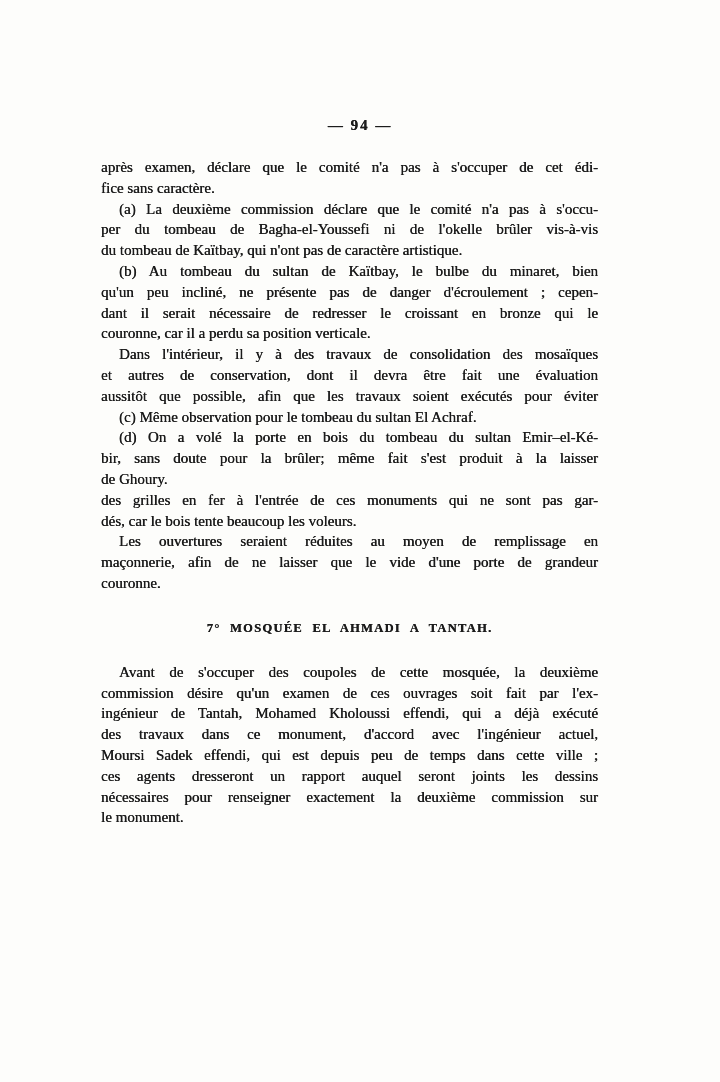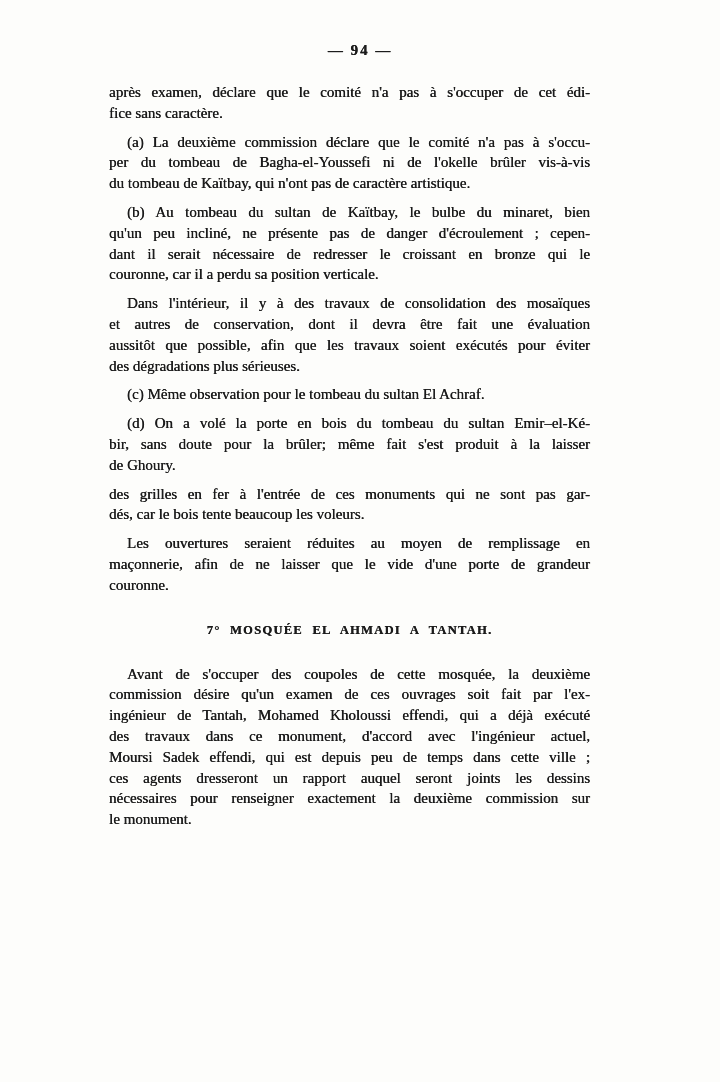--- a/index.html
+++ b/index.html
@@ -10,36 +10,36 @@
   .page {
     position: relative;
     width: 720px;
     height: 1082px;
     background: var(--paper, #fdfdfb);
     color: var(--ink, #1b1b1b);
     font-family: "Liberation Serif", "DejaVu Serif", serif;
     overflow: hidden;
   }
   .pagenum {
-    padding-top: 41px;
+    padding-top: 116px;
     text-align: center;
     font-size: 15px;
     font-weight: bold;
     line-height: 18px;
     letter-spacing: 2px;
     text-shadow: 0.35px 0 0 currentColor;
   }
   .text-block {
     width: 497px;
     margin: 23px 0 0 101px;
     font-size: 15px;
     line-height: 20.8px;
     text-shadow: 0.35px 0 0 currentColor;
   }
-  .para { margin: 8px; }
+  .para { margin: 0; }
   .line {
     text-align: justify;
     text-align-last: justify;
   }
   .line.last { text-align-last: left; }
   .line.indent { text-indent: 18px; }
   .heading {
     text-align: center;
     font-weight: bold;
     font-size: 12.5px;
@@ -69,21 +69,20 @@
       <div class="para">
         <div class="line indent">(b) Au tombeau du sultan de Kaïtbay, le bulbe du minaret, bien</div>
         <div class="line">qu'un peu incliné, ne présente pas de danger d'écroulement ; cepen-</div>
         <div class="line">dant il serait nécessaire de redresser le croissant en bronze qui le</div>
         <div class="line last">couronne, car il a perdu sa position verticale.</div>
       </div>
       <div class="para">
         <div class="line indent">Dans l'intérieur, il y à des travaux de consolidation des mosaïques</div>
         <div class="line">et autres de conservation, dont il devra être fait une évaluation</div>
         <div class="line">aussitôt que possible, afin que les travaux soient exécutés pour éviter</div>
-        <div class="line last">des dégradations plus sérieuses.</div>
       </div>
       <div class="para">
         <div class="line last indent">(c) Même observation pour le tombeau du sultan El Achraf.</div>
       </div>
       <div class="para">
         <div class="line indent">(d) On a volé la porte en bois du tombeau du sultan Emir–el-Ké-</div>
         <div class="line">bir, sans doute pour la brûler; même fait s'est produit à la laisser</div>
         <div class="line last">de Ghoury.</div>
       </div>
       <div class="para">

